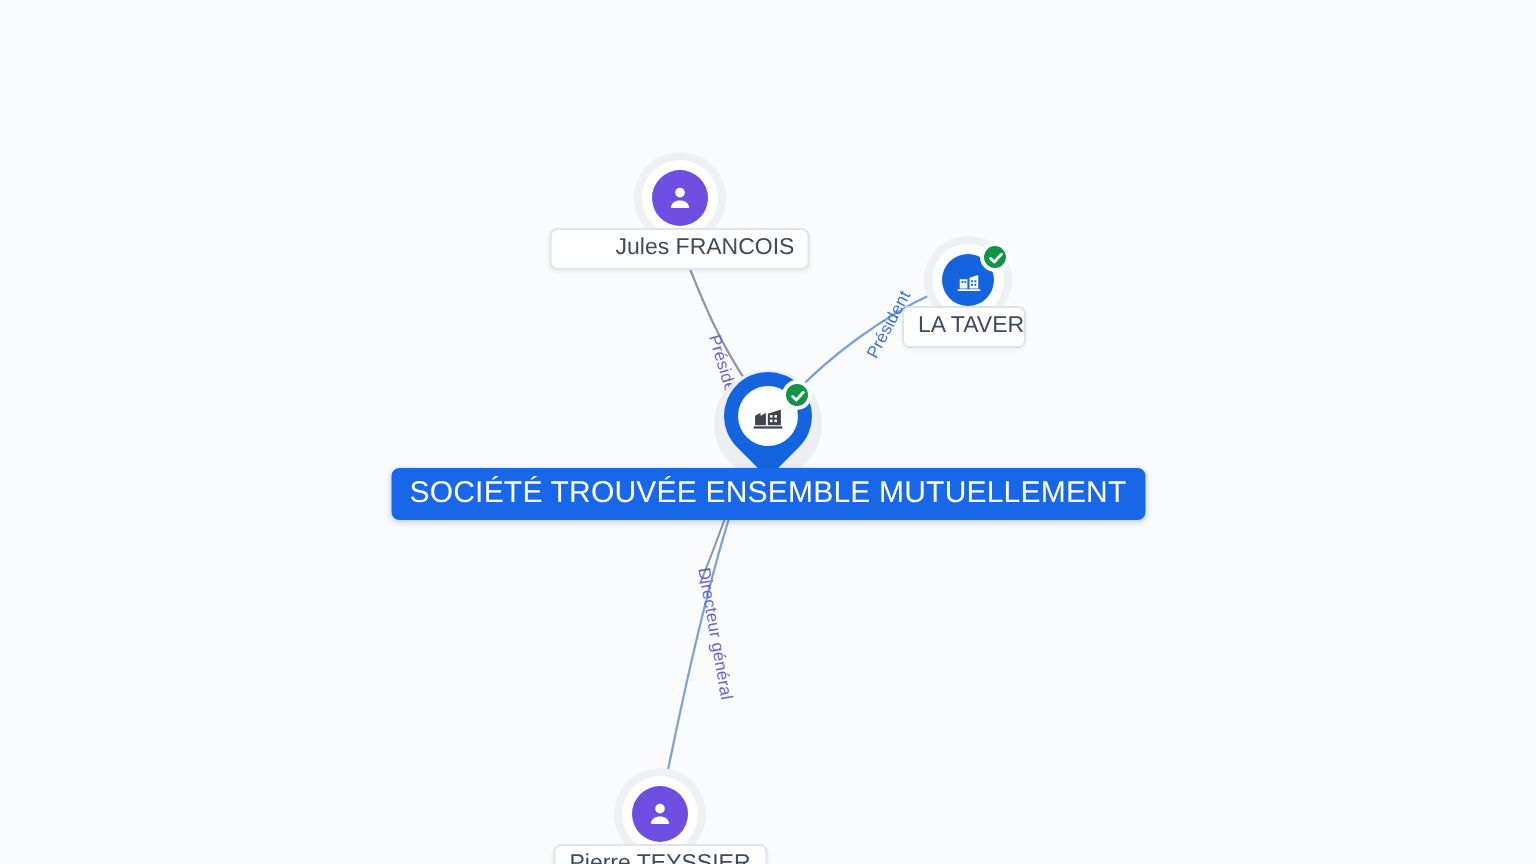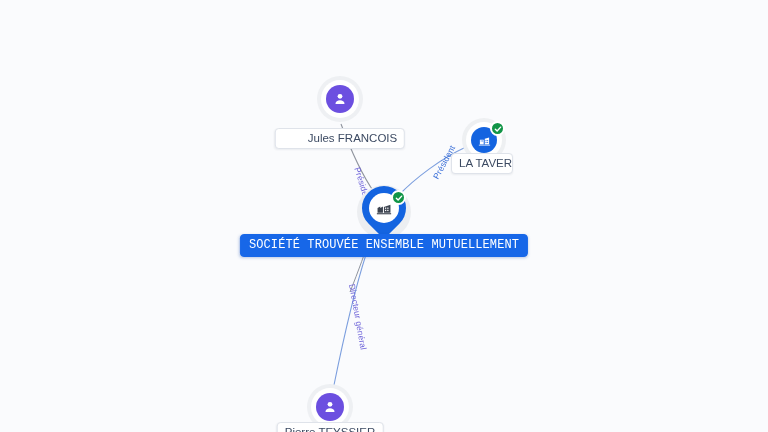--- a/index.html
+++ b/index.html
@@ -131,25 +131,24 @@
     padding: 3px 7px 4px 7px;
     font-size: 11.5px;
     color: #3c4a62;
     box-shadow: 0 1px 2px rgba(25,40,70,0.07);
   }
   .label-primary {
     background: #1767e8;
     border: 1px solid #1767e8;
     border-radius: 4px;
     padding: 3px 8px 4px 8px;
-    font-size: 12px;
+    font-size: 15px;
     letter-spacing: 0.1px;
     color: #ffffff;
     box-shadow: 0 1px 3px rgba(18,70,170,0.28);
-    font-family: Liberation Mono, monospace;
   }
   .label-clip {
     overflow: hidden;
     max-width: 62px;
     text-overflow: clip;
   }
 
   
   .edge-label {
     position: absolute;
@@ -185,21 +184,21 @@
     <div class="halo p-halo"></div>
     <div class="disc person-disc">
       <div class="inner-circle person-circle">
         <svg width="16" height="16" viewBox="0 0 24 24" fill="#ffffff">
           <circle cx="12" cy="8" r="3.6"></circle>
           <path d="M5.2 19.5c0-3.8 3.1-5.6 6.8-5.6s6.8 1.8 6.8 5.6z"></path>
         </svg>
       </div>
     </div>
   </div>
-  <div class="label label-plain" style="left:340px; top:128px;padding-left:32px;">Jules FRANCOIS</div>
+  <div class="label label-plain" style="left:340px; top:114px;padding-left:32px;">Jules FRANCOIS</div>
 
   <div class="node" style="left:484px; top:140px;">
     <div class="halo t-halo"></div>
     <div class="disc tavern-disc">
       <div class="inner-circle tavern-circle">
         <svg width="15" height="15" viewBox="0 0 24 24" fill="#ffffff">
           <path d="M3 20h18v-1.4H3zM4.6 18h6.1v-7.4H4.6zM12.4 18h7V7.1l-7 2.2z"></path>
           <rect x="5.9" y="12" width="1.5" height="1.5" fill="#1464e0"></rect>
           <rect x="8.3" y="12" width="1.5" height="1.5" fill="#1464e0"></rect>
           <rect x="13.7" y="11.4" width="1.5" height="1.6" fill="#1464e0"></rect>

